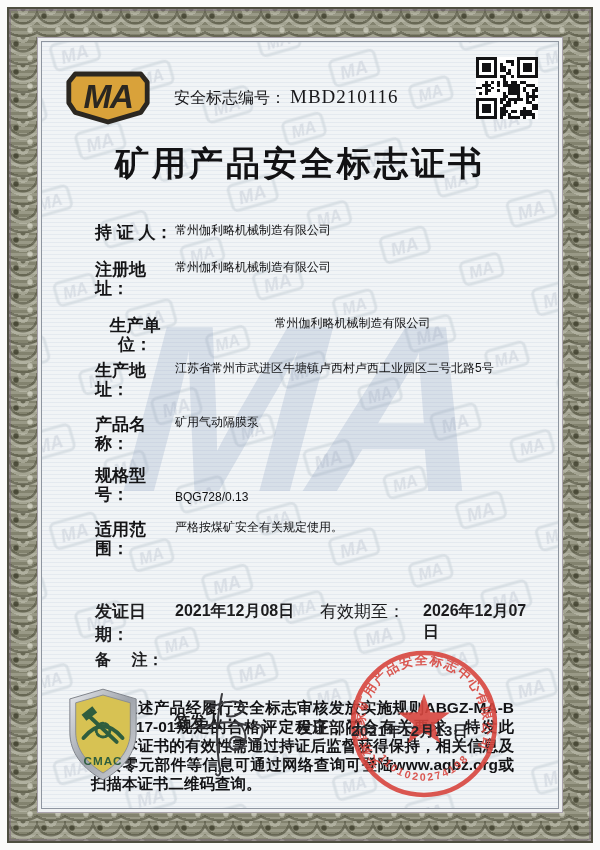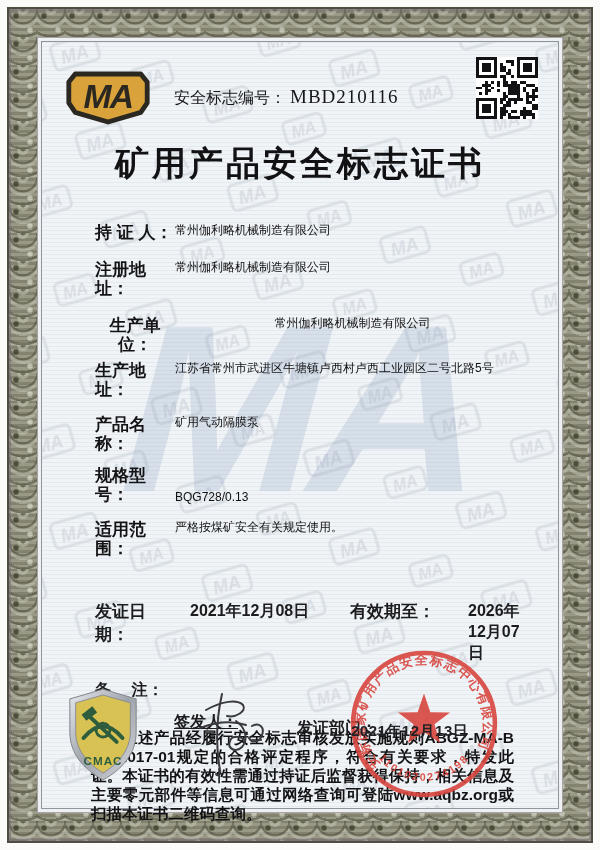--- a/index.html
+++ b/index.html
@@ -43,24 +43,24 @@
   .row .lbl{flex:0 0 80px;font-weight:600;color:#141416;}
   .row .val{flex:1;font-weight:400;color:#101012;white-space:pre-wrap;font-size:12px;padding-top:1px;}
   .row.r2{margin-bottom:7px;text-align:center;}
   .row.r3{margin-bottom:16px;}
   .row.r3 .val{line-height:1.15;}
   .row.r4{margin-top:0;margin-bottom:13px;justify-content:space-between;}
   .row.r5{margin-bottom:16px;align-items:flex-end;}
   .row.wide{margin-bottom:2px;}
   .row.wide .lbl{flex:0 0 210px;}
   .row.r7{margin-bottom:42px;}
-  .daterow{display:flex;padding:0 28px 0 53px;font-size:17px;margin-bottom:16px;gap:15px;}
+  .daterow{display:flex;padding:0 28px 0 53px;font-size:17px;margin-bottom:4px;}
   .daterow .lbl{flex:0 0 80px;font-weight:600;}
   .daterow .dval{flex:0 0 140px;font-weight:700;font-size:16px;padding-top:1px;}
-  .daterow .lbl2{flex:0 0 95px;font-weight:700;margin-left:5px;}
+  .daterow .lbl2{flex:0 0 95px;font-weight:400;margin-left:5px;}
   .daterow .dval2{flex:1;font-weight:700;font-size:16px;padding-top:1px;padding-left:8px;}
   .remarkrow{padding:0 28px 0 53px;font-size:16px;font-weight:600;}
 
   .statement{margin:28px 44px 0 49px;text-indent:2em;font-size:15.5px;line-height:1.22;
     font-weight:700;color:#131315;text-align:justify;word-break:break-all;}
 
   
   .footer{position:absolute;inset:0;z-index:2;}
   .cmac{position:absolute;left:22px;top:645px;}
   .signer{position:absolute;left:132px;top:670px;font-size:16px;font-weight:600;text-decoration:underline;}

